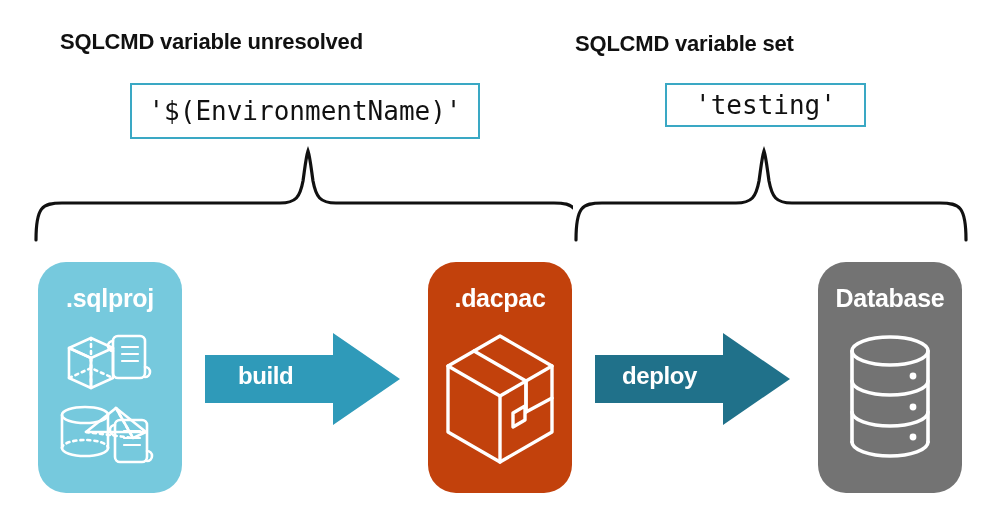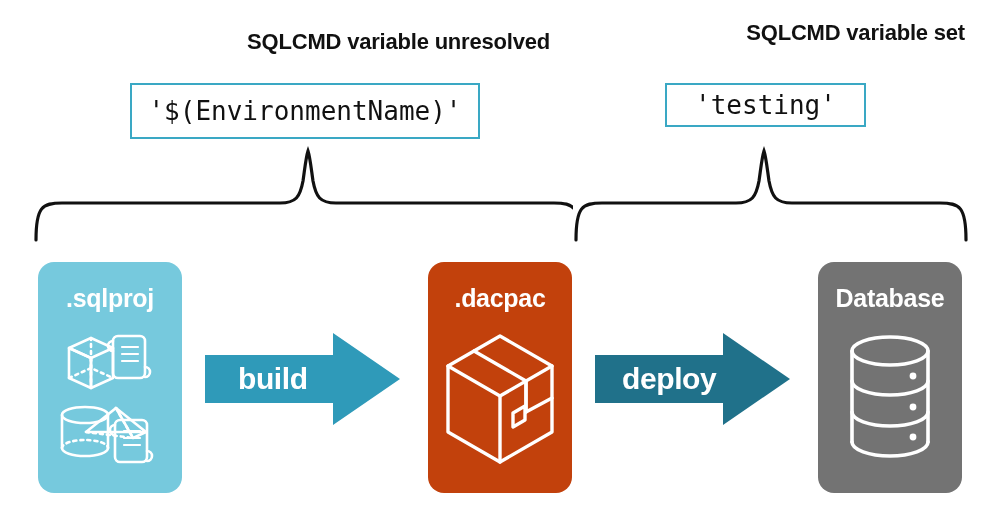--- a/index.html
+++ b/index.html
@@ -16,26 +16,26 @@
     height: 522px;
     background: #ffffff;
     overflow: hidden;
   }
   .hdr {
     position: absolute;
     font-family: "Liberation Sans", sans-serif;
     font-weight: bold;
     font-size: 22px;
     color: #111111;
-    text-align: right;
+    text-align: left;
     white-space: nowrap;
     letter-spacing: -0.2px;
   }
   #hdr-left  { left: 60px;  top: 29px;  width: 490px; }
-  #hdr-right { left: 575px; top: 20px;  width: 390px; }
+  #hdr-right { left: 575px; top: 31px;  width: 390px; }
 
   .codebox {
     position: absolute;
     box-sizing: border-box;
     border: 2px solid #3aa8c4;
     background: #ffffff;
     display: flex;
     align-items: center;
     justify-content: center;
     font-family: "DejaVu Sans Mono", "Liberation Mono", monospace;
@@ -46,21 +46,21 @@
   }
   #code-left  { left: 130px; top: 83px; width: 350px; height: 56px; }
   #code-right { left: 665px; top: 83px; width: 201px; height: 44px; }
 
   .brace { position: absolute; }
   #brace-left  { left: 28px;  top: 145px; }
   #brace-right { left: 568px; top: 145px; }
 
   .card {
     position: absolute;
-    border-radius: 16px;
+    border-radius: 28px;
   }
   .card-title {
     position: absolute;
     left: 0; right: 0;
     text-align: center;
     font-family: "Liberation Sans", sans-serif;
     font-weight: bold;
     font-size: 25px;
     color: #ffffff;
     letter-spacing: -0.3px;
@@ -81,21 +81,21 @@
     height: 168px;
   }
 
   .arrow { position: absolute; }
   #arrow-build  { left: 205px; top: 333px; }
   #arrow-deploy { left: 595px; top: 333px; }
   .arrow-label {
     position: absolute;
     font-family: "Liberation Sans", sans-serif;
     font-weight: bold;
-    font-size: 30px;
+    font-size: 24px;
     color: #ffffff;
     white-space: nowrap;
     letter-spacing: -0.4px;
   }
   #label-build  { left: 238px; top: 362px; }
   #label-deploy { left: 622px; top: 362px; }
 </style>
 </head>
 <body>
 

